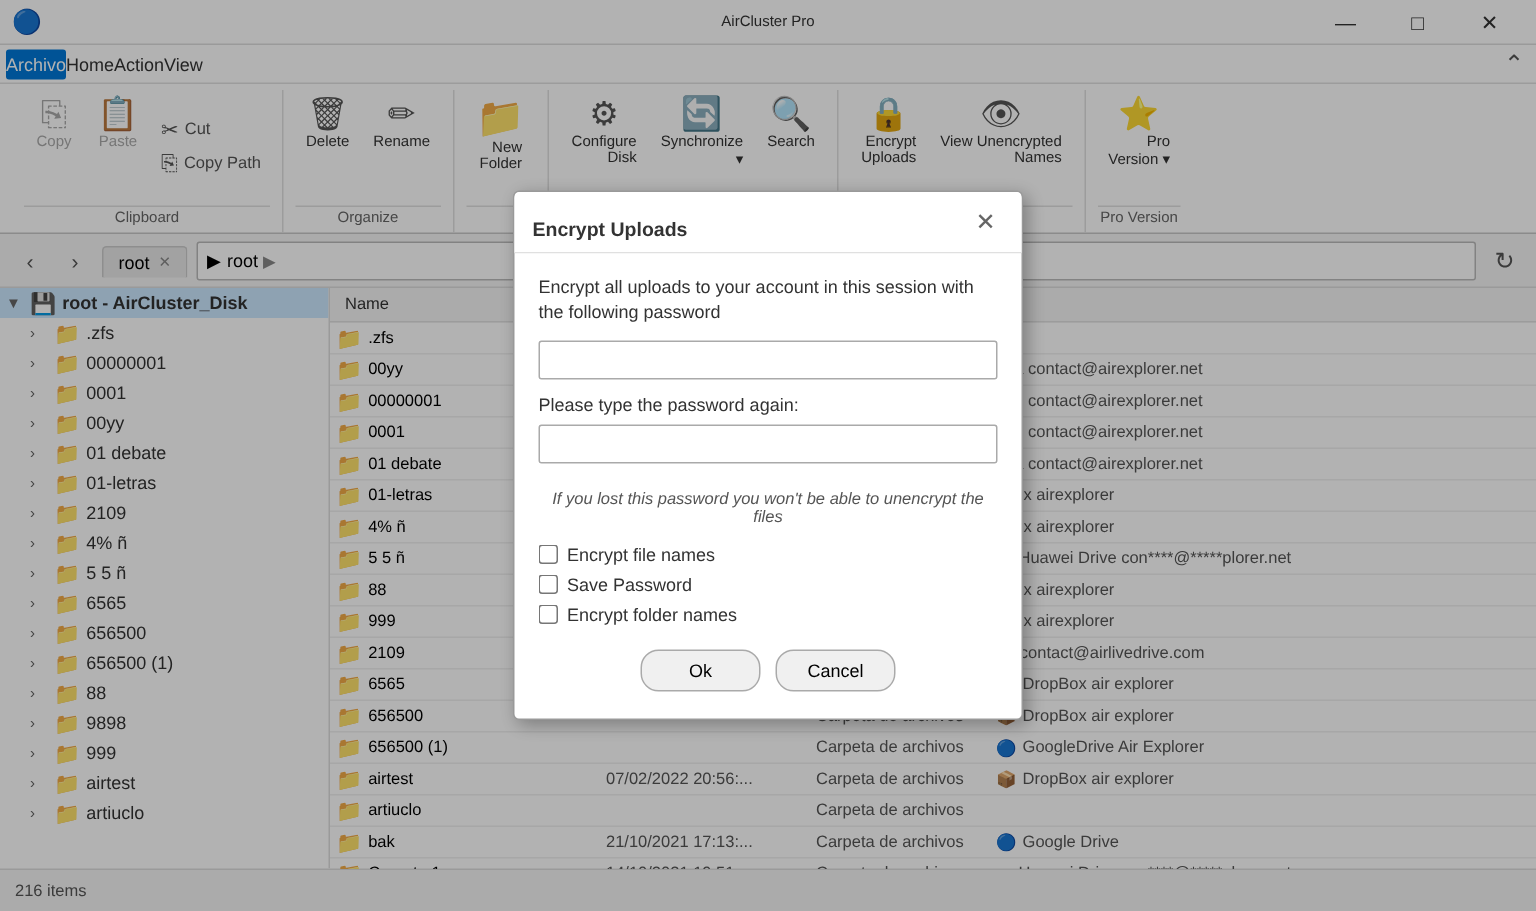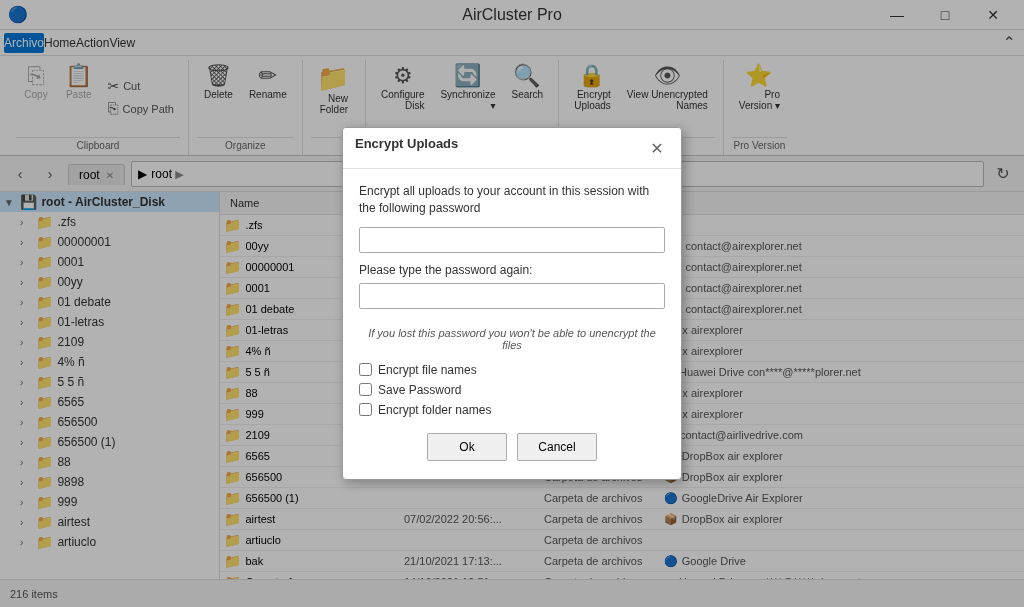--- a/index.html
+++ b/index.html
@@ -1,21 +1,21 @@
 <!DOCTYPE html>
 <html><head>
   <meta charset="utf-8">
   <style>
     * { box-sizing: border-box; margin: 0; padding: 0; }
     body { font-family: 'Segoe UI', Arial, sans-serif; font-size: 12px; background: #f0f0f0; width: 1024px; height: 607px; overflow: hidden; position: relative; }
 
     
     .title-bar { background: #fff; height: 30px; display: flex; align-items: center; justify-content: space-between; border-bottom: 1px solid #ddd; padding: 0 8px; }
     .title-bar-left { display: flex; align-items: center; gap: 6px; }
-    .title-bar-title { font-size: 16px; color: #333; position: absolute; left: 50%; transform: translateX(-50%); }
+    .title-bar-title { font-size: 10px; color: #333; position: absolute; left: 50%; transform: translateX(-50%); }
     .title-bar-controls { display: flex; gap: 2px; }
     .title-btn { width: 46px; height: 30px; border: none; background: transparent; cursor: pointer; font-size: 14px; color: #333; display: flex; align-items: center; justify-content: center; }
 
     
     .menu-bar { background: #fff; height: 26px; display: flex; align-items: center; padding: 0 4px; border-bottom: 1px solid #e0e0e0; }
     .menu-item { padding: 3px 0; cursor: pointer; font-size: 12px; color: #333; border-radius: 2px; }
     .menu-item:hover, .menu-item.active { background: #0078d7; color: #fff; }
     .menu-item.active { background: #0078d7; color: #fff; }
 
     
@@ -71,33 +71,33 @@
     .file-row .col-type { width: 120px; color: #555; }
     .file-row .col-extra { flex: 1; display: flex; align-items: center; gap: 4px; font-size: 11px; color: #555; overflow: hidden; }
     .folder-icon { color: #f0a030; font-size: 14px; }
 
     
     .status-bar { height: 28px; background: #f5f5f5; border-top: 1px solid #ddd; display: flex; align-items: center; padding: 0 10px; font-size: 11px; color: #555; }
 
     
     .modal-overlay { position: absolute; top: 0; left: 0; width: 1024px; height: 607px; background: rgba(0,0,0,0.3); z-index: 100; display: flex; align-items: center; justify-content: center; }
     .modal { background: #fff; border: 1px solid #999; border-radius: 4px; width: 340px; box-shadow: 3px 3px 12px rgba(0,0,0,0.3); }
-    .modal-title-bar { background: #fff; border-bottom: 1px solid #e0e0e0; padding: 8px 12px; display: flex; justify-content: space-between; align-items: flex-start; border-radius: 4px 4px 0 0; }
+    .modal-title-bar { background: #fff; border-bottom: 1px solid #e0e0e0; padding: 8px 12px; display: flex; justify-content: space-between; align-items: flex-end; border-radius: 4px 4px 0 0; }
     .modal-title { font-size: 13px; font-weight: 600; color: #333; }
     .modal-close { background: none; border: none; cursor: pointer; font-size: 16px; color: #666; width: 24px; height: 24px; display: flex; align-items: center; justify-content: center; border-radius: 2px; }
     .modal-body { padding: 14px 16px; }
     .modal-desc { font-size: 12px; color: #333; margin-bottom: 10px; line-height: 1.4; }
     .modal-input { width: 100%; height: 26px; border: 1px solid #aaa; border-radius: 2px; padding: 2px 6px; font-size: 12px; margin-bottom: 10px; outline: none; }
     .modal-label { font-size: 12px; color: #333; margin-bottom: 6px; }
     .modal-warning { font-size: 11px; color: #555; margin: 8px 0 12px; font-style: italic; text-align: center; }
     .modal-checkbox-row { display: flex; align-items: center; gap: 6px; margin-bottom: 6px; }
     .modal-checkbox { width: 13px; height: 13px; cursor: pointer; }
     .modal-checkbox-label { font-size: 12px; color: #333; cursor: pointer; }
     .modal-buttons { display: flex; justify-content: center; gap: 10px; padding: 10px 0 4px; }
-    .modal-btn { width: 80px; height: 28px; border: 1px solid #aaa; border-radius: 2px; background: #f0f0f0; font-size: 12px; cursor: pointer; }
+    .modal-btn { width: 80px; height: 28px; border: 1px solid #aaa; border-radius: 12px; background: #f0f0f0; font-size: 12px; cursor: pointer; }
     .modal-btn.primary { background: #f0f0f0; }
 
     
     ::-webkit-scrollbar { width: 8px; height: 8px; }
     ::-webkit-scrollbar-track { background: #f0f0f0; }
     ::-webkit-scrollbar-thumb { background: #c0c0c0; border-radius: 4px; }
   </style>
 </head>
 <body>
 

